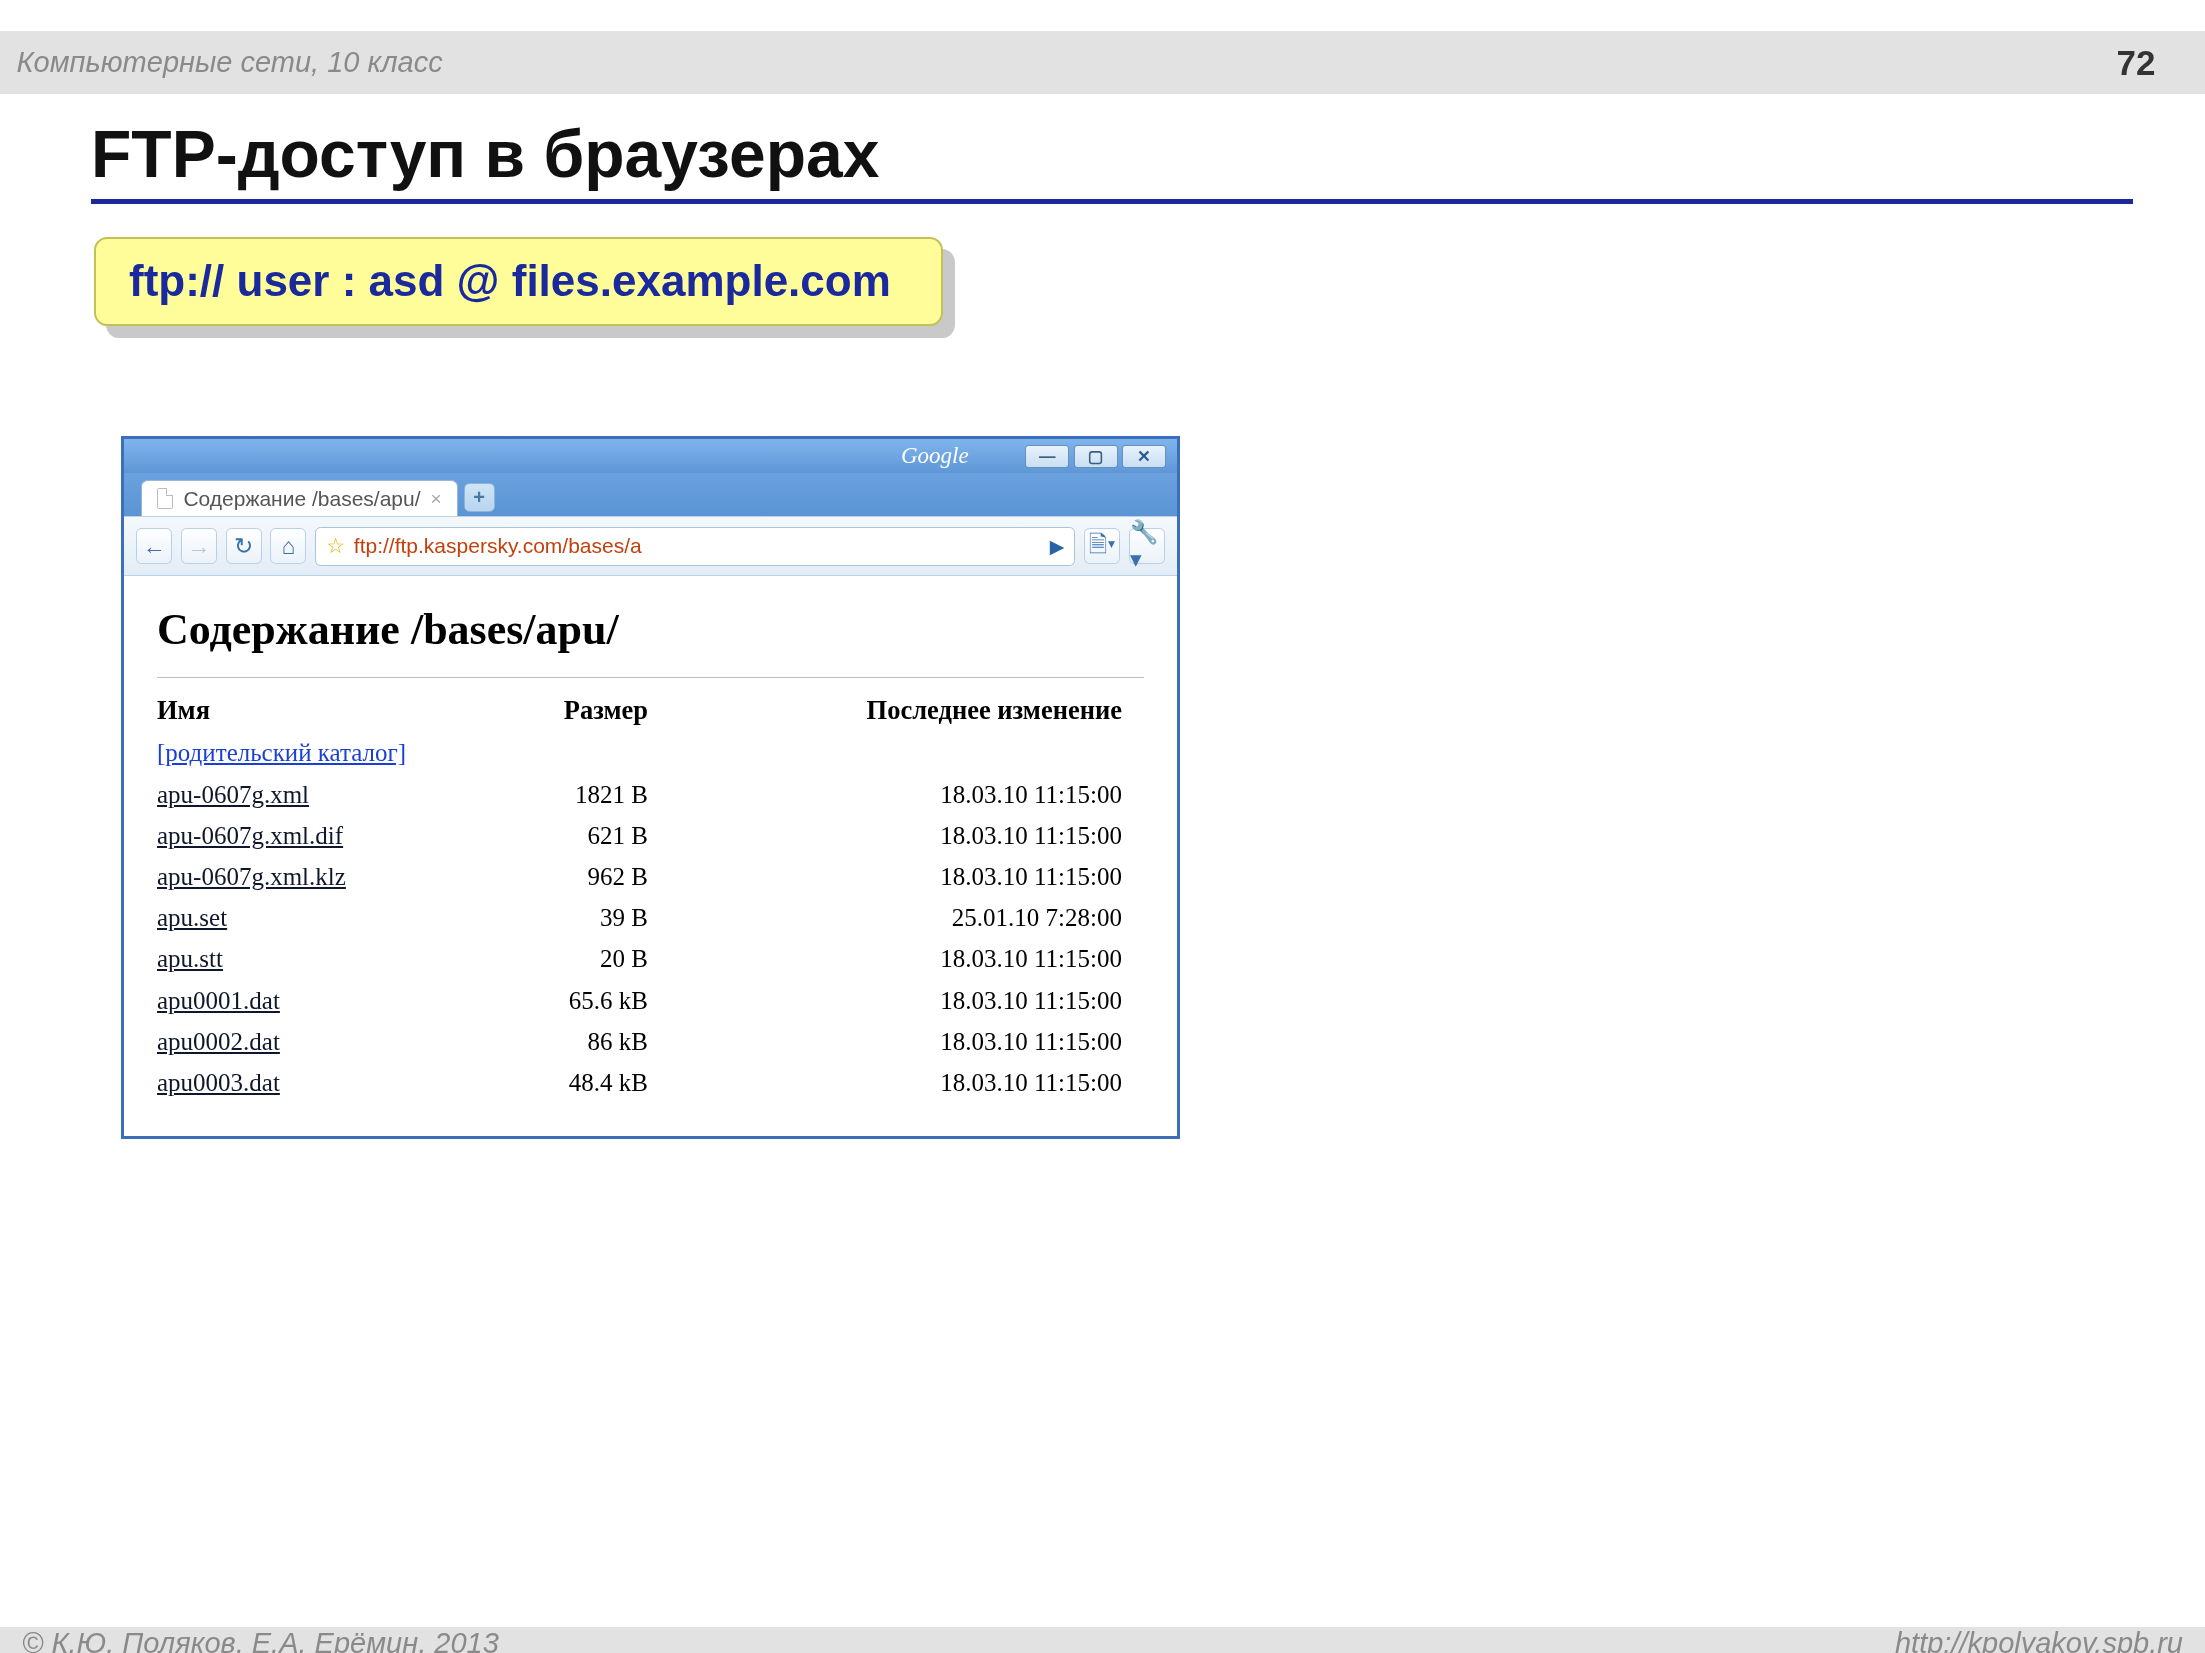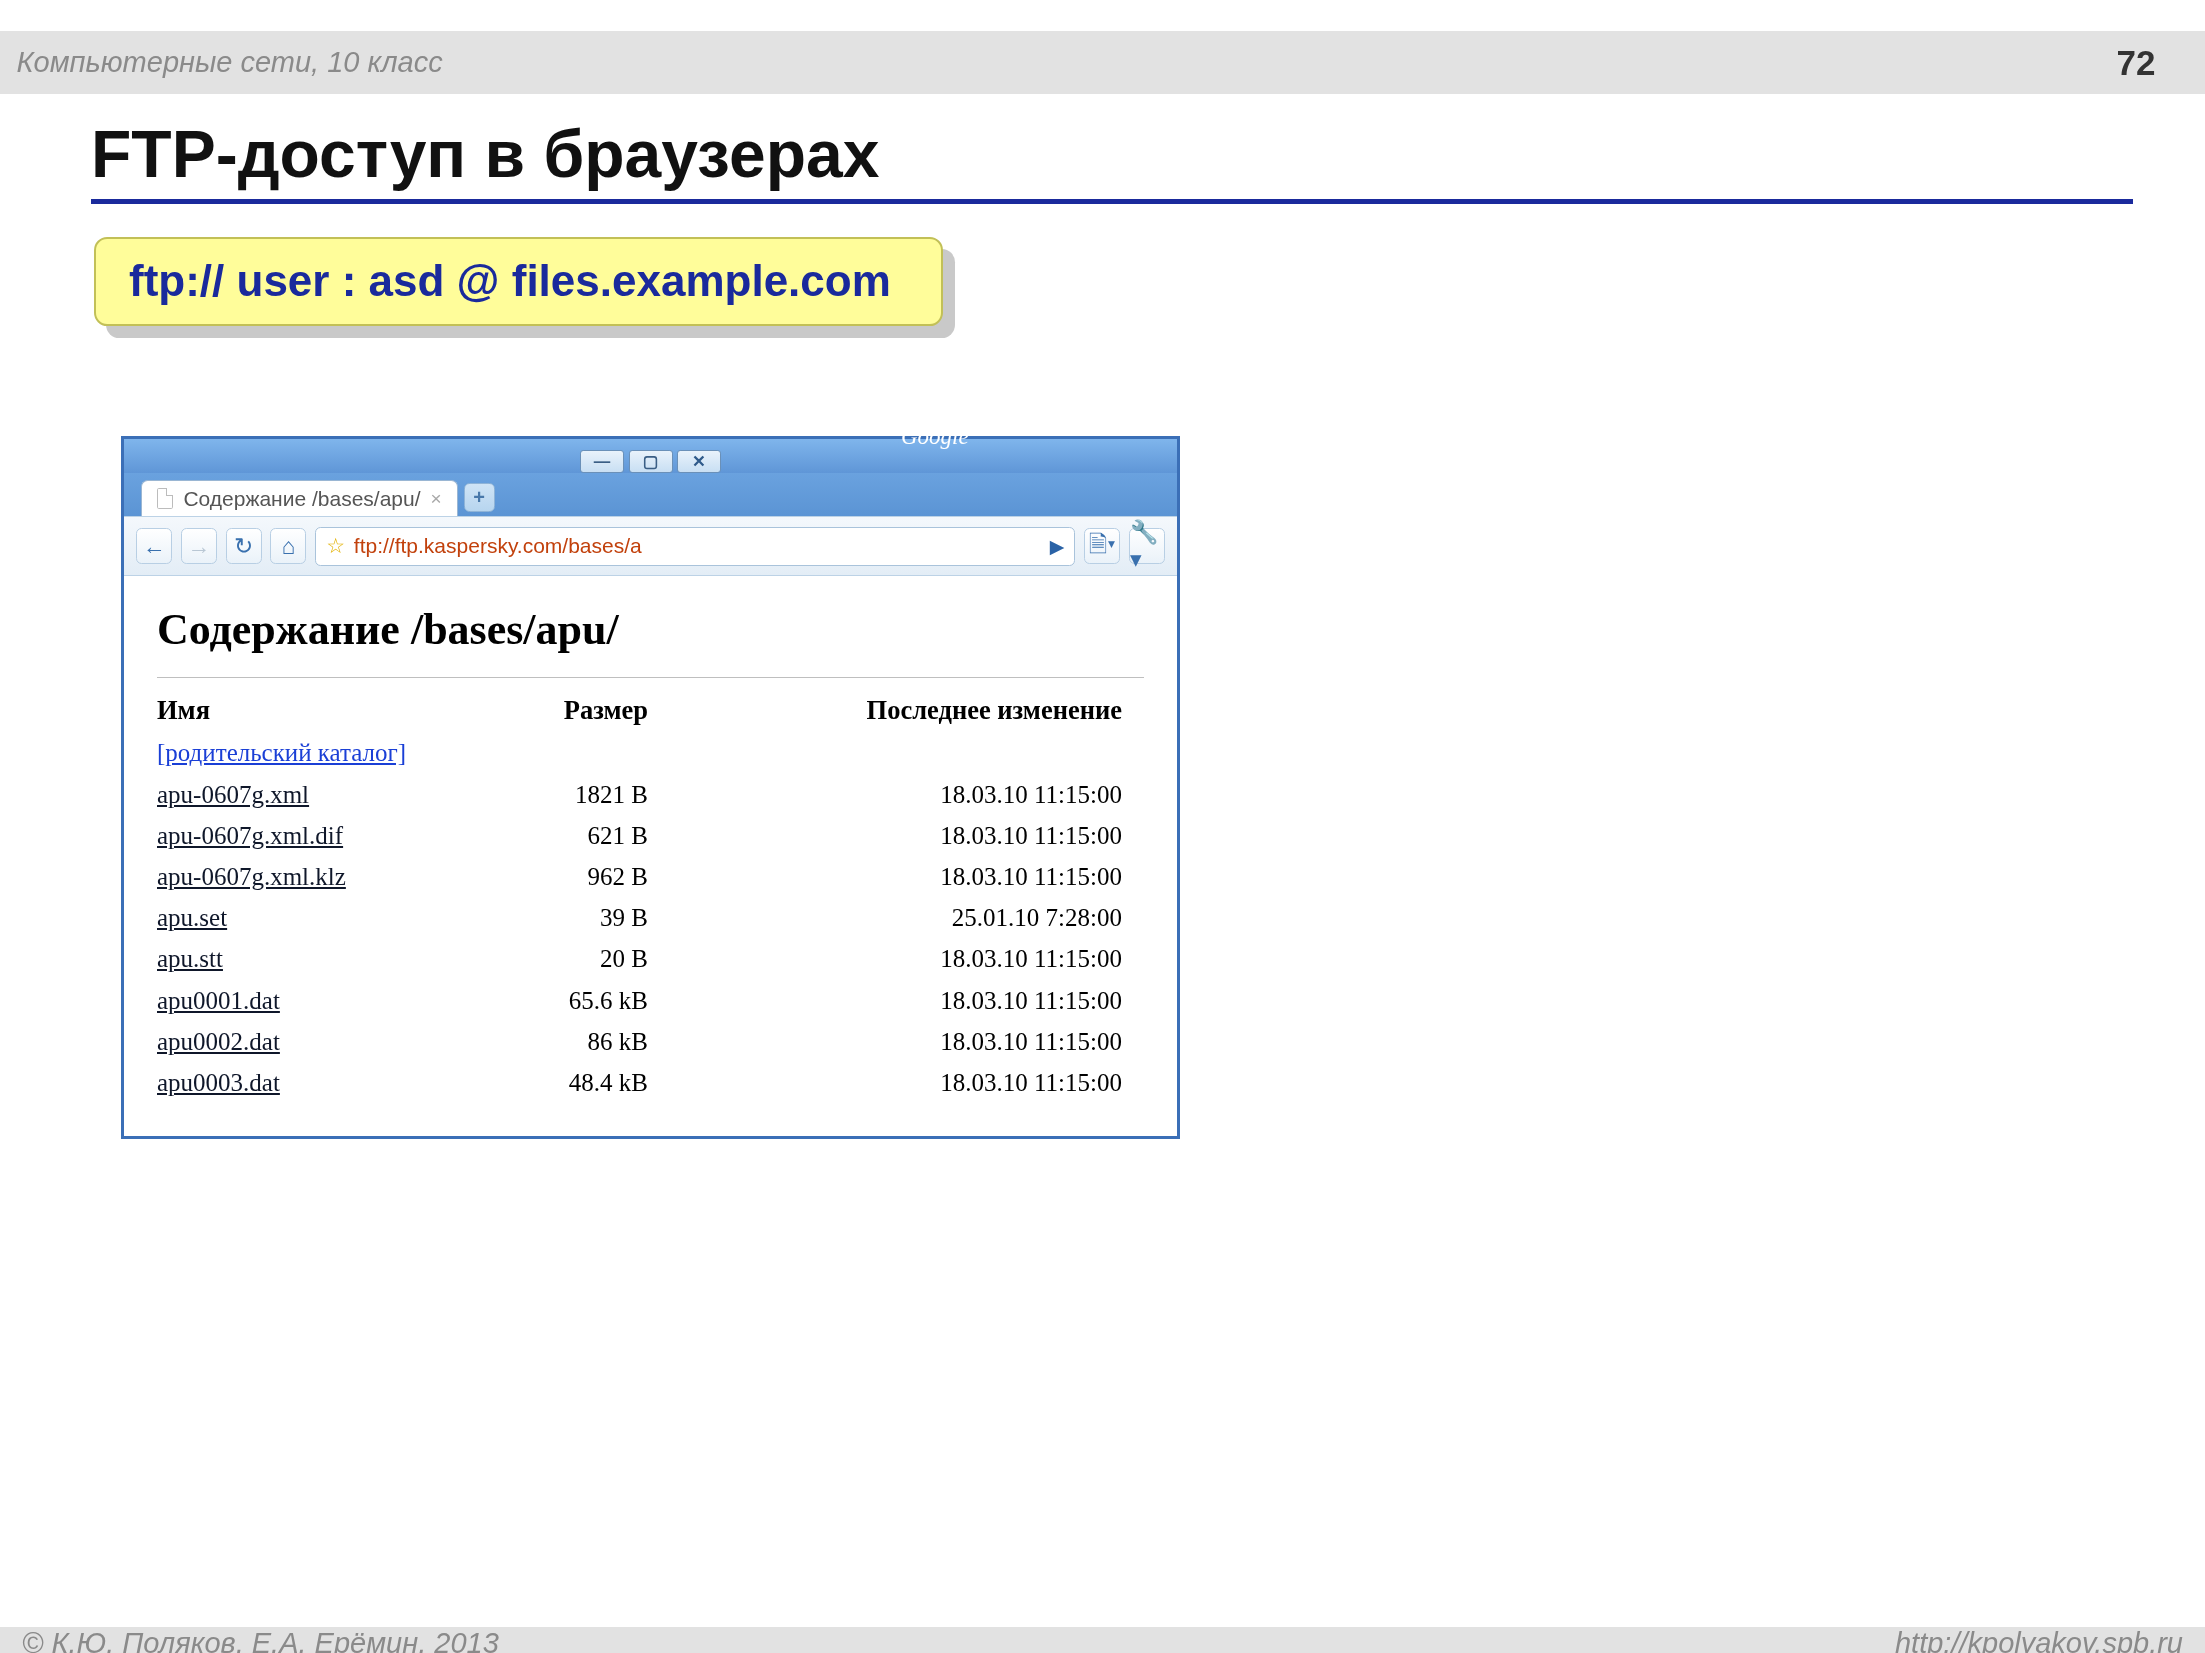--- a/index.html
+++ b/index.html
@@ -71,21 +71,20 @@
     background: linear-gradient(#76aee8, #5a91d3);
     box-shadow: 0 0 0 1.1px #2a5caa inset;
   }
   .browser-titlebar {
     height: 34px;
     display: flex;
     align-items: center;
     justify-content: flex-end;
     padding: 0 11px;
     background: linear-gradient(#7fb5ec, #5f96d7);
-    flex-direction: column;
   }
   .tb-label {
     margin-right: auto;
     padding-left: 766px;
     font-family: "Times New Roman", serif;
     font-style: italic;
     font-size: 23px;
     color: #fff;
   }
   .winbtns { display: flex; gap: 4.4px; }

